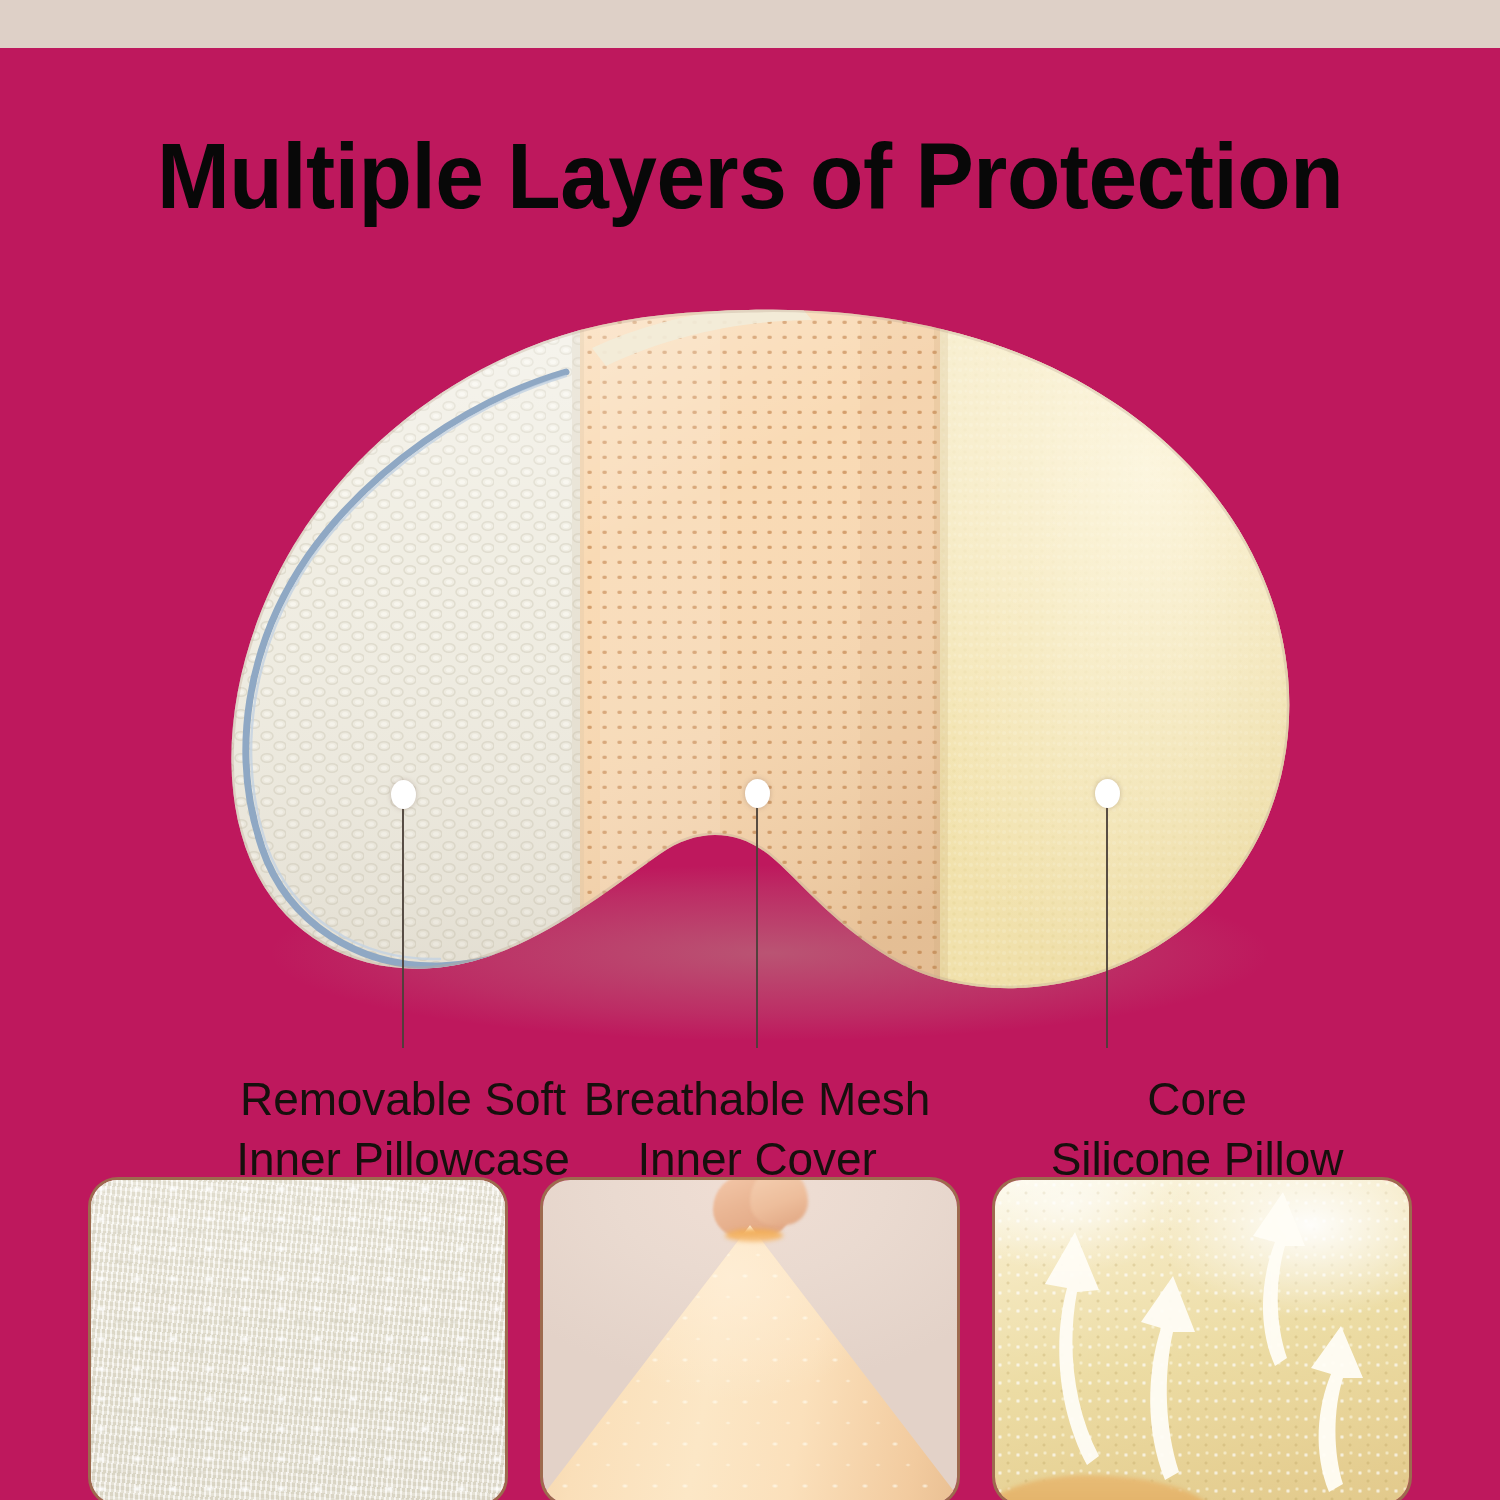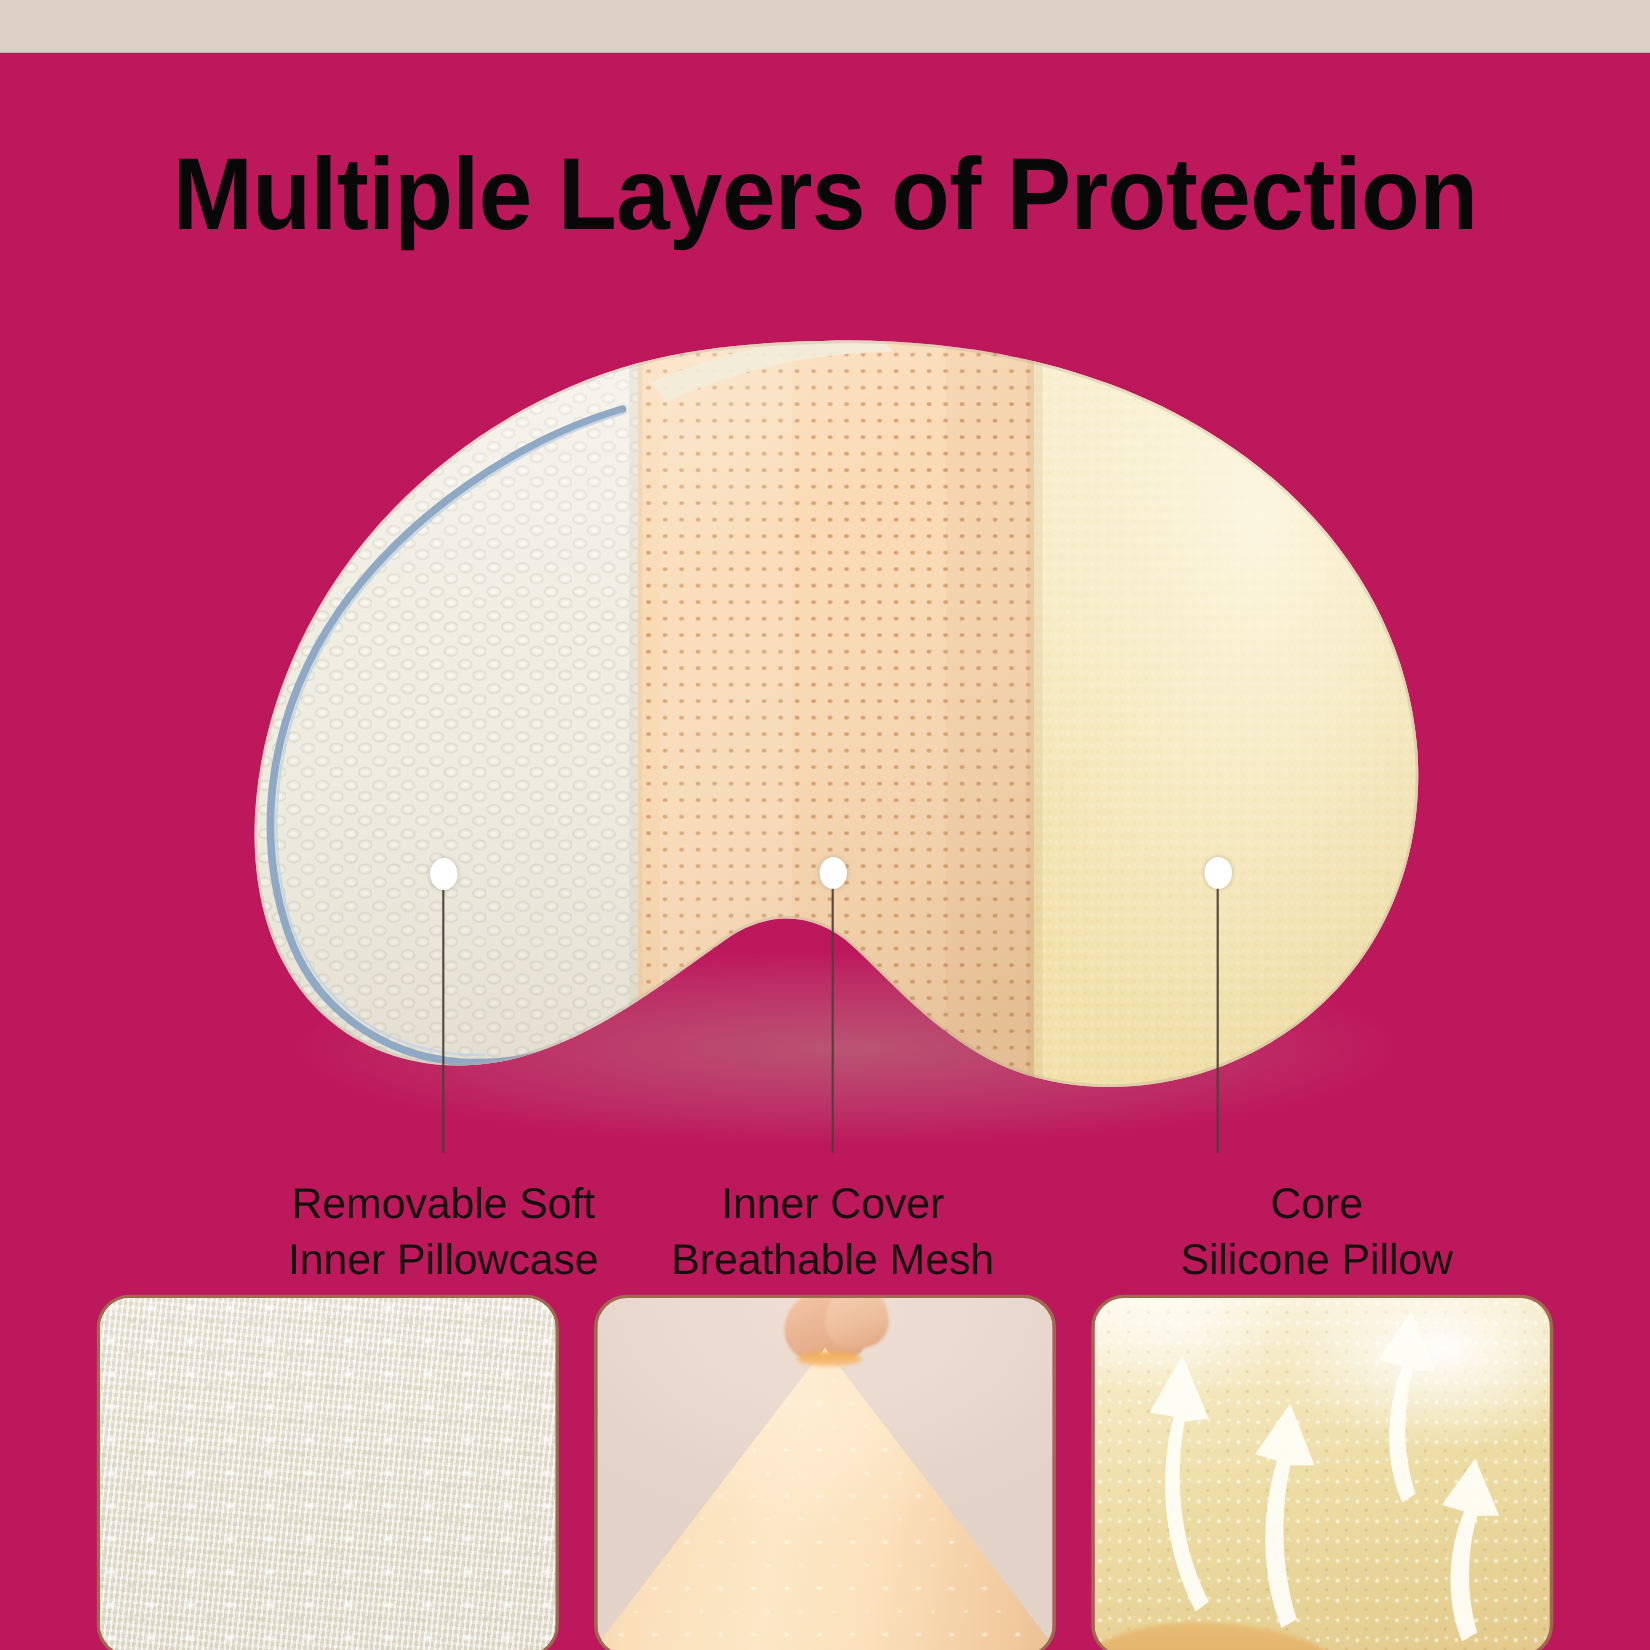--- a/index.html
+++ b/index.html
@@ -58,21 +58,21 @@
     height: 29px;
     border-radius: 50%;
     background: #ffffff;
     box-shadow: 0 0 5px rgba(120,95,80,0.35);
   }
 
   
   .label {
     position: absolute;
     text-align: center;
-    font-size: 39px;
+    font-size: 46px;
     line-height: 1.30;
     color: #16100d;
     font-weight: 400;
     letter-spacing: -0.1px;
   }
 
   
   .thumb {
     position: absolute;
     top: 1129px;
@@ -339,22 +339,22 @@
   <div class="callout-line" style="left:402px; top:758px; height:242px;"></div>
   <div class="callout-dot" style="left:391px; top:732px;"></div>
   <div class="label" style="left:123px; top:1022px; width:560px;">
     <div>Removable Soft</div>
     <div>Inner Pillowcase</div>
   </div>
 
   <div class="callout-line" style="left:756px; top:757px; height:243px;"></div>
   <div class="callout-dot" style="left:745px; top:731px;"></div>
   <div class="label" style="left:477px; top:1022px; width:560px;">
+    <div>Breathable Mesh</div>
     <div>Inner Cover</div>
-    <div>Breathable Mesh</div>
   </div>
 
   <div class="callout-line" style="left:1106px; top:757px; height:243px;"></div>
   <div class="callout-dot" style="left:1095px; top:731px;"></div>
   <div class="label" style="left:917px; top:1022px; width:560px;">
     <div>Core</div>
     <div>Silicone Pillow</div>
   </div>
 
   <div class="thumb" style="left:88px;">

